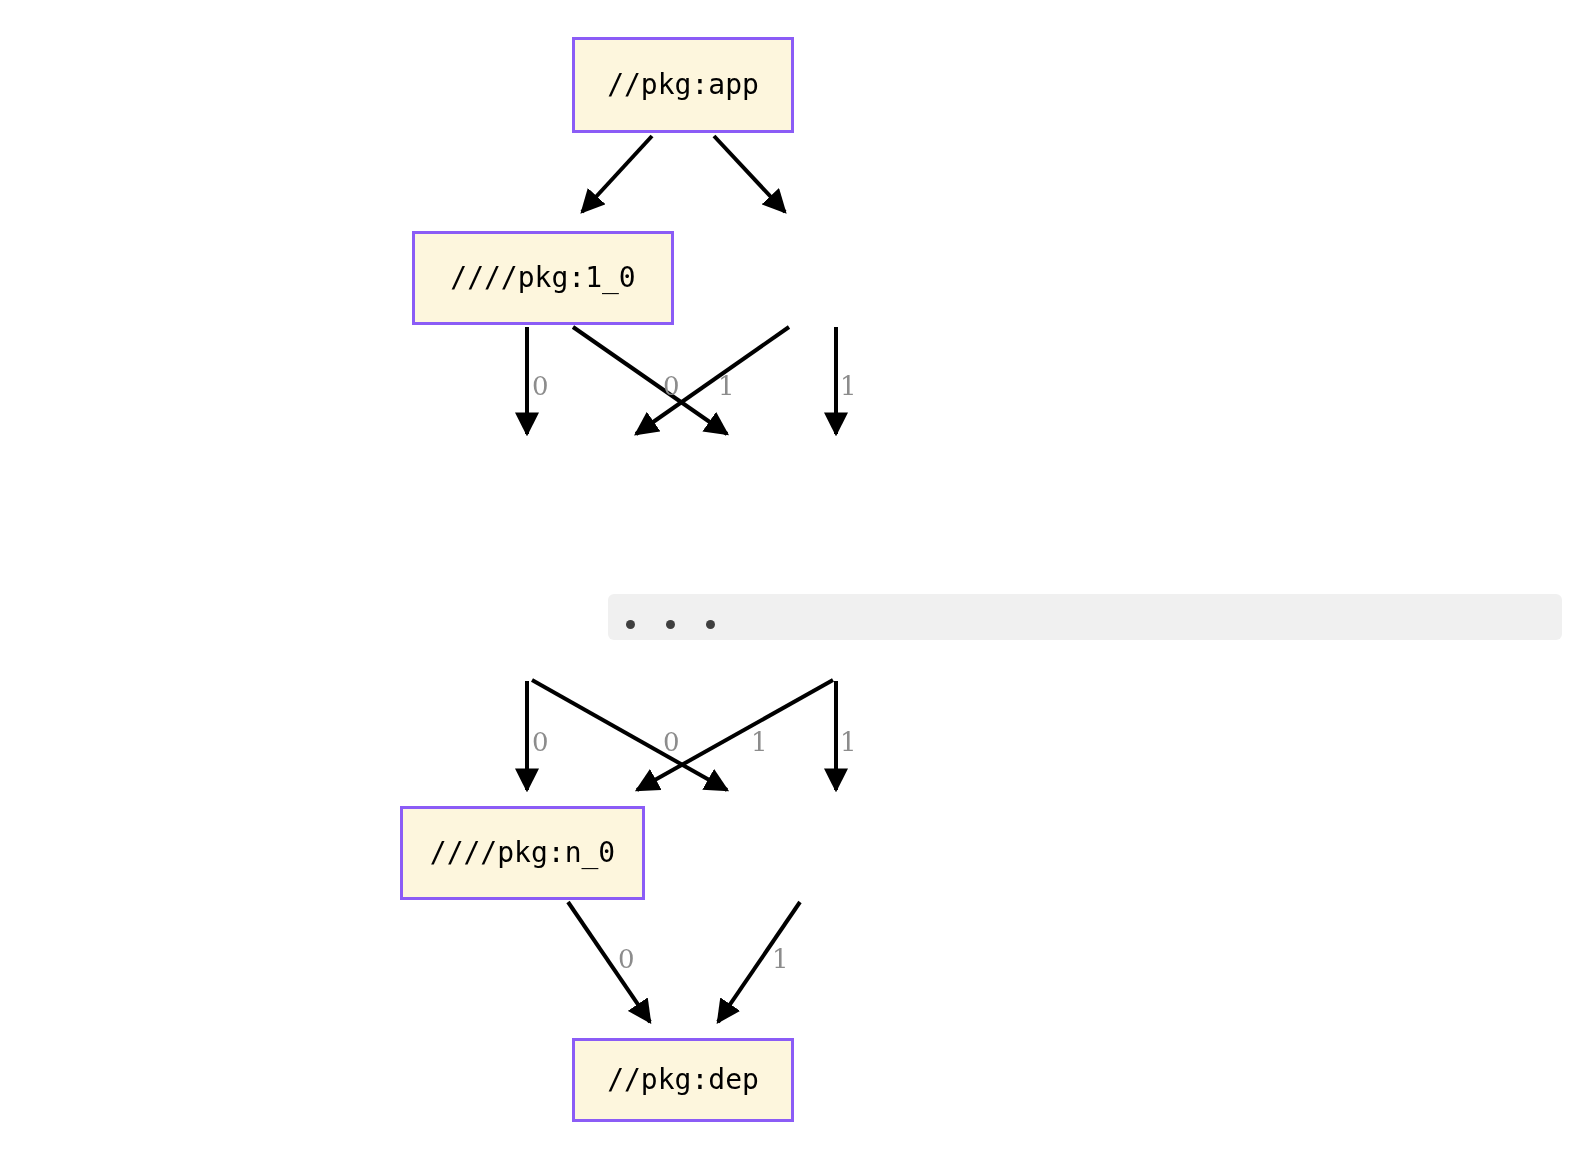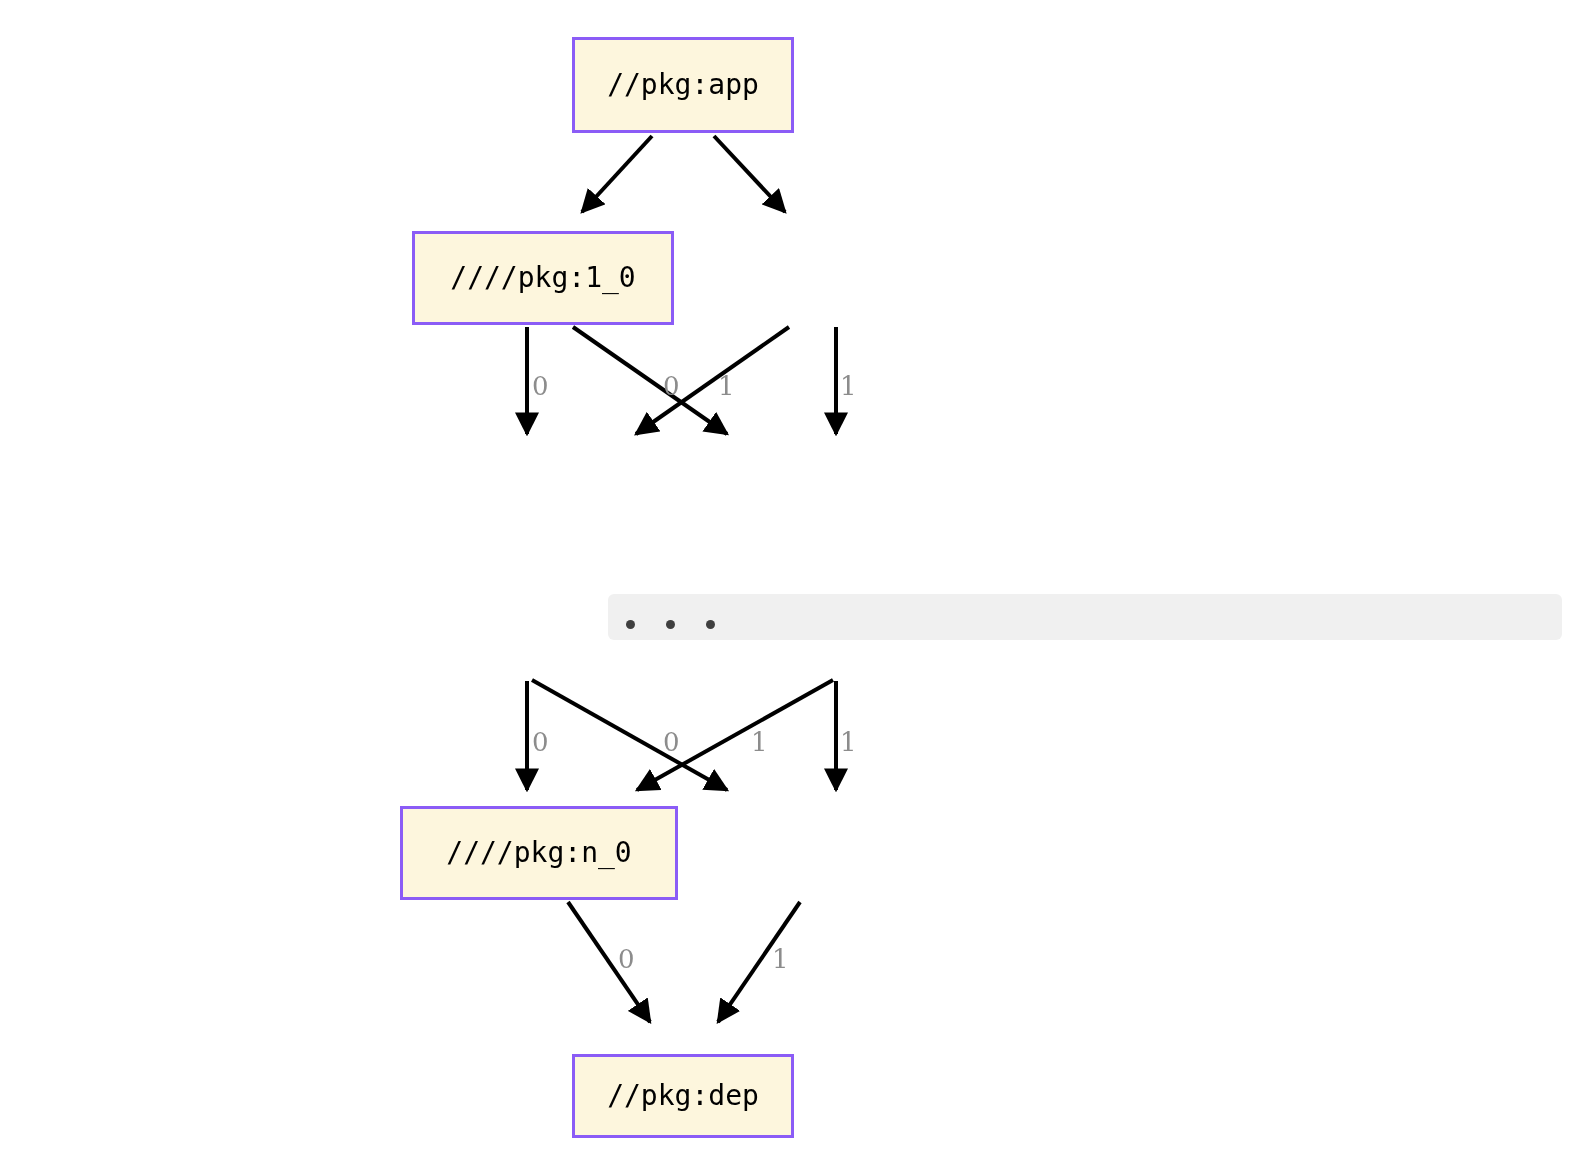--- a/index.html
+++ b/index.html
@@ -113,26 +113,26 @@
     <span class="node-label">//pkg:app</span>
   </div>
 
   <div class="node-box" style="left:400px; top:231px; width:262px; height:94px;margin-left:12px;">
     <span class="node-label">////pkg:1_0</span>
   </div>
 
 
 
 
-  <div class="node-box" style="left:400px; top:806px; width:278px; height:94px;">
+  <div class="node-box" style="left:400px; top:806px; width:245px; height:94px;">
     <span class="node-label">////pkg:n_0</span>
   </div>
 
 
-  <div class="node-box" style="left:572px; top:1038px; width:222px; height:84px;margin-top:16px;">
+  <div class="node-box" style="left:572px; top:1038px; width:222px; height:84px;">
     <span class="node-label">//pkg:dep</span>
   </div>
 
   <span class="edge-label" style="left:532px; top:373px;">0</span>
   <span class="edge-label" style="left:663px; top:373px;">0</span>
   <span class="edge-label" style="left:718px; top:373px;">1</span>
   <span class="edge-label" style="left:840px; top:373px;">1</span>
 
   <span class="edge-label" style="left:532px; top:729px;">0</span>
   <span class="edge-label" style="left:663px; top:729px;">0</span>

